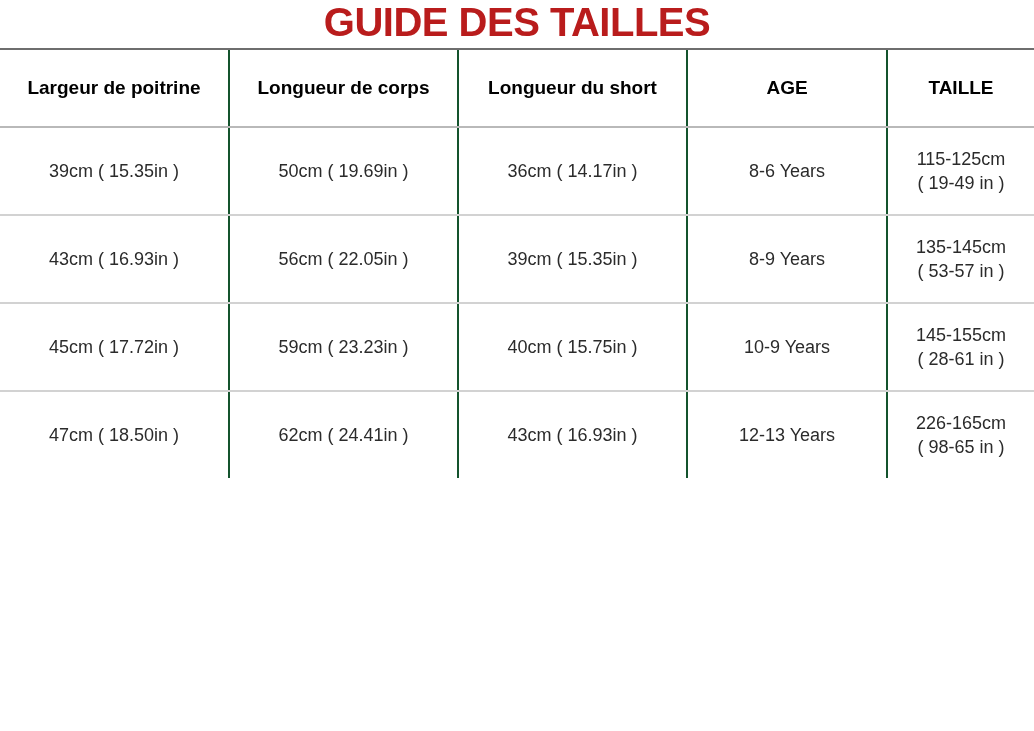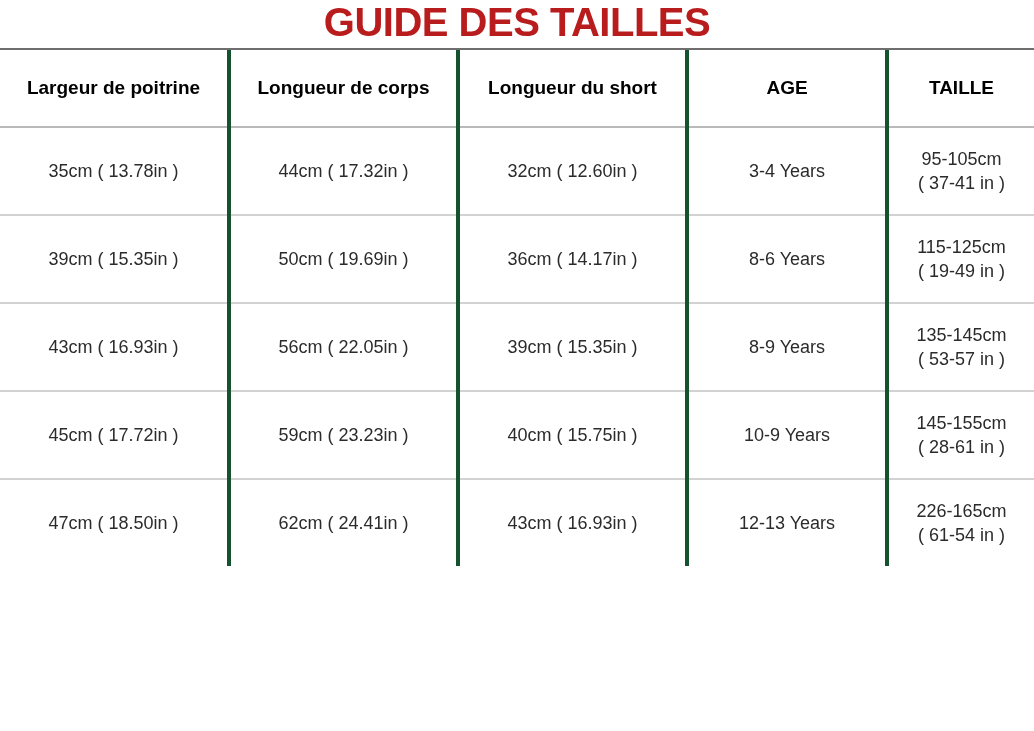--- a/index.html
+++ b/index.html
@@ -38,21 +38,21 @@
     width: 100%;
     height: 0;
   }
   table.size-table {
     width: 1034px;
     border-collapse: collapse;
     table-layout: fixed;
   }
   table.size-table th,
   table.size-table td {
-    border-right: 4px solid #14532d;
+    border-right: 2px solid #14532d;
     border-bottom: 2px solid #d2d2d2;
     text-align: center;
     vertical-align: middle;
     background: #ffffff;
   }
   table.size-table th:last-child,
   table.size-table td:last-child {
     border-right: none;
   }
   table.size-table th {
@@ -103,30 +103,20 @@
       <tr>
         <th>Largeur de poitrine</th>
         <th>Longueur de corps</th>
         <th>Longueur du short</th>
         <th>AGE</th>
         <th>TAILLE</th>
       </tr>
     </thead>
     <tbody>
       <tr>
-        <td>35cm ( 13.78in )</td>
-        <td>44cm ( 17.32in )</td>
-        <td>32cm ( 12.60in )</td>
-        <td>3-4 Years</td>
-        <td class="two-line">
-          <span>95-105cm</span>
-          <span>( 37-41 in )</span>
-        </td>
-      </tr>
-      <tr>
         <td>39cm ( 15.35in )</td>
         <td>50cm ( 19.69in )</td>
         <td>36cm ( 14.17in )</td>
         <td>8-6 Years</td>
         <td class="two-line">
           <span>115-125cm</span>
           <span>( 19-49 in )</span>
         </td>
       </tr>
       <tr>
@@ -149,19 +139,19 @@
           <span>( 28-61 in )</span>
         </td>
       </tr>
       <tr>
         <td>47cm ( 18.50in )</td>
         <td>62cm ( 24.41in )</td>
         <td>43cm ( 16.93in )</td>
         <td>12-13 Years</td>
         <td class="two-line">
           <span>226-165cm</span>
-          <span>( 61-54 in )</span>
+          <span>( 98-65 in )</span>
         </td>
       </tr>
     </tbody>
   </table>
 
 </div>
 
 </body></html>

